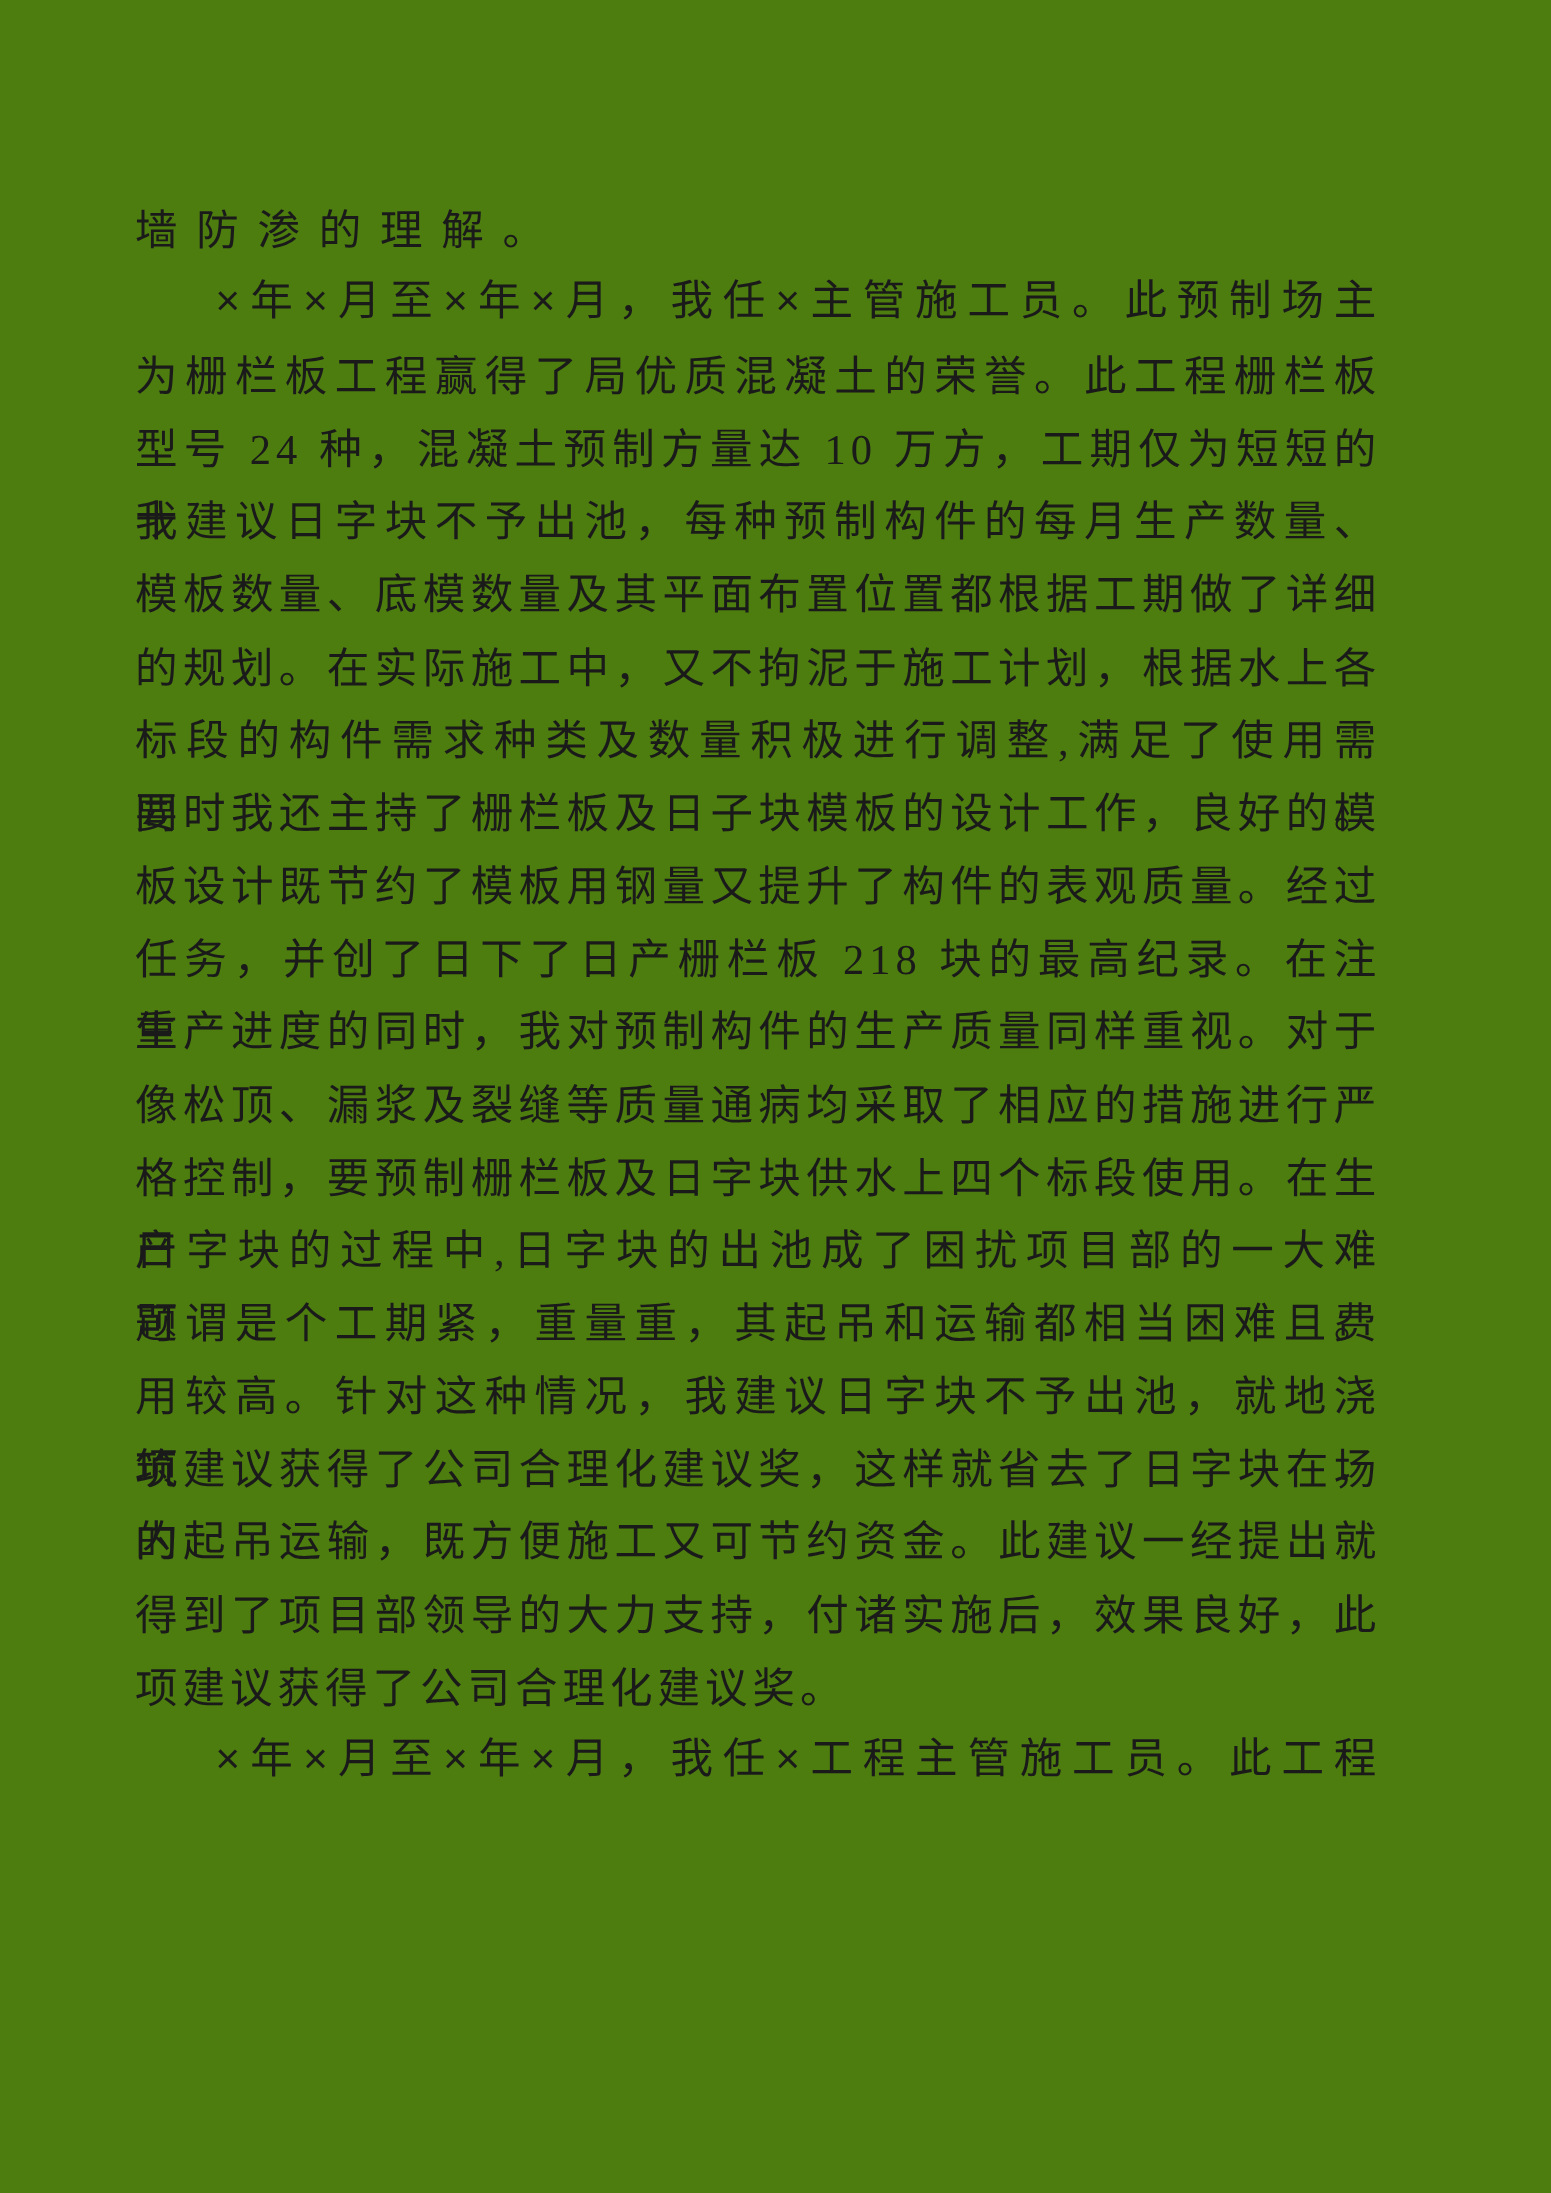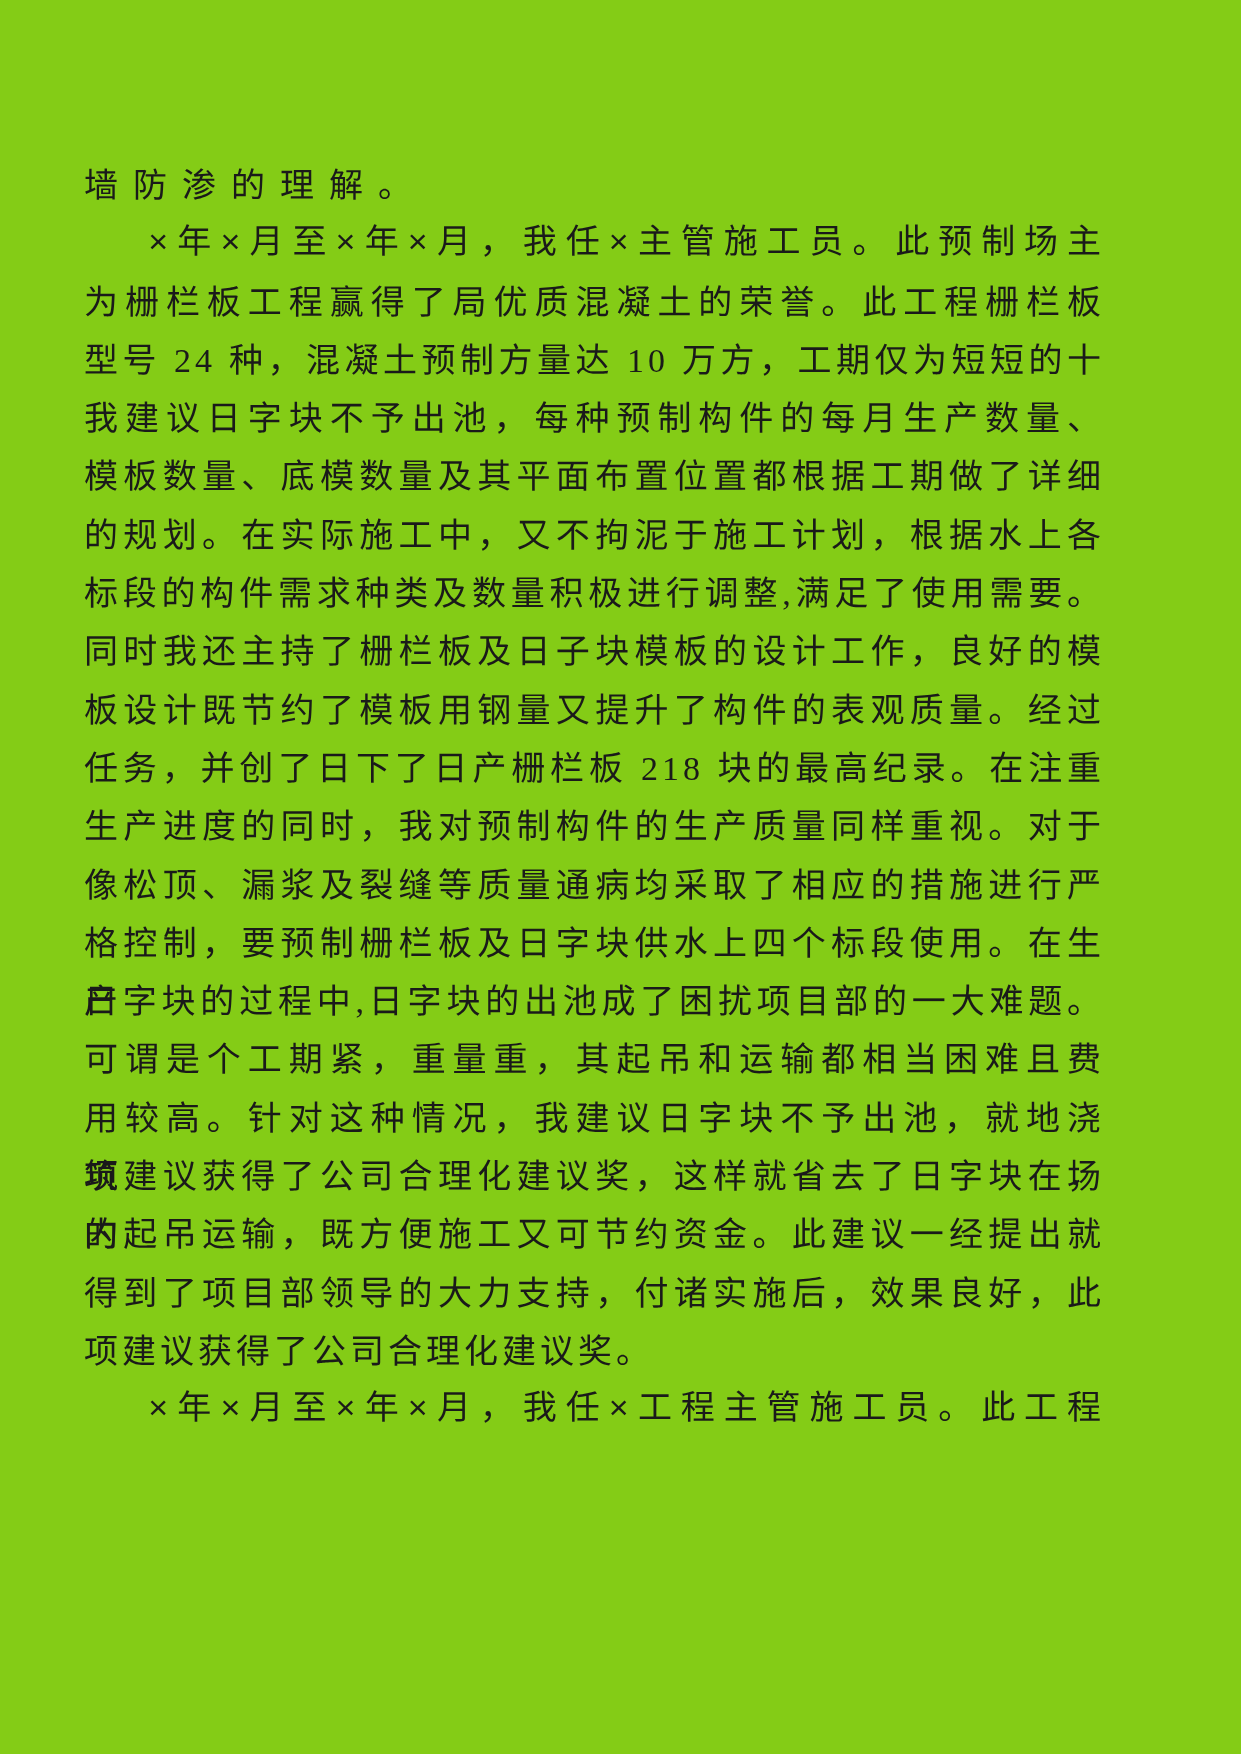--- a/index.html
+++ b/index.html
@@ -5,24 +5,24 @@
   html, body {
     margin: 0;
     padding: 0;
     background: #ffffff;
   }
   .page {
     position: relative;
     width: 1241px;
     height: 1754px;
     margin: 0 auto;
-    background: #84cc16;
+    background: #4d7c0f;
     overflow: hidden;
     box-sizing: border-box;
-    padding: 157px 136px 0 84px; 
+    padding: 157px 136px 0 108px; 
     font-family: "Liberation Serif", serif;
     color: #1a1a1a;
   }
   .doc-body {
     width: 100%;
   }
   .line {
     height: 58.3px;
     line-height: 58.3px;
     font-size: 34px;

